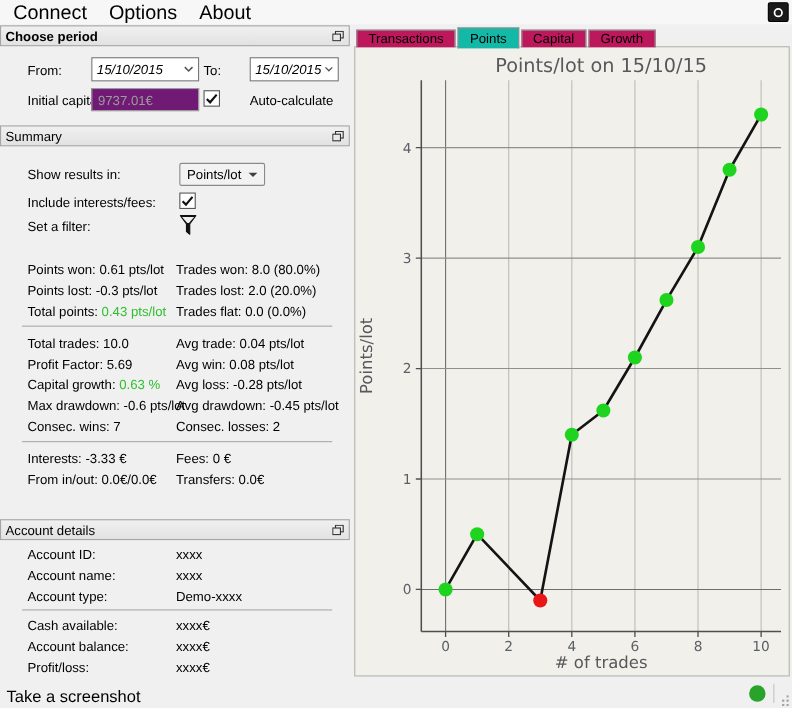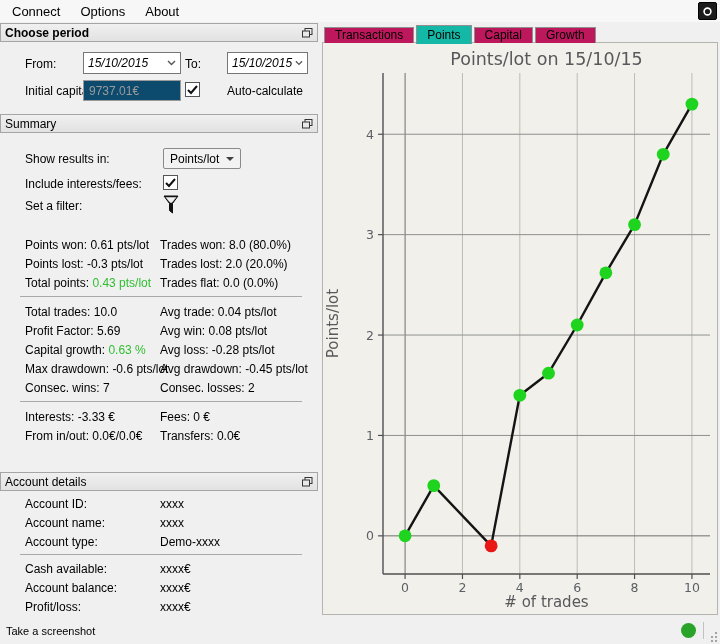--- a/index.html
+++ b/index.html
@@ -2,34 +2,34 @@
 <html><head>
 <meta charset="utf-8">
 <style>
   * { margin:0; padding:0; box-sizing:border-box; }
   html,body { width:720px; height:644px; }
   body { font-family:"Liberation Sans", sans-serif; font-size:12px; color:#000; background:#f0f0f0; }
   .app { position:relative; width:720px; height:644px; background:#f0f0f0; overflow:hidden; }
 
   
   .menubar { position:absolute; left:0; top:0; width:720px; height:22px; background:#f7f7f7; display:flex; align-items:center; }
-  .menu-item { padding:2px 10px; font-size:13px; cursor:default; }
+  .menu-item { padding:2px 10px; font-size:18px; cursor:default; }
   .menu-item:first-child { margin-left:2px; }
   .camera-btn { position:absolute; right:3px; top:2px; width:19px; height:18px; background:#1b1b1b; border:1px solid #000; border-radius:2px; display:flex; align-items:center; justify-content:center; }
 
   
   .section-header { position:absolute; left:0; width:318px; height:19px; background:linear-gradient(#f0f0f0,#e2e2e2); border:1px solid #a5a5a5; display:flex; align-items:center; padding:0 4px; }
   .section-header .title { flex:1; font-size:12px; }
   .float-icon { width:11px; height:10px; display:block; }
 
   .lbl { position:absolute; white-space:nowrap; }
   .combo { position:absolute; background:#fff; border:1px solid #767676; display:flex; align-items:center; padding:0 4px; }
   .combo .val { flex:1; font-size:12px;font-style:italic; }
   .chev { width:9px; height:6px; margin-left:3px; }
-  .text-input { position:absolute; background:#0c4a6e; border:1px solid #9a9a9a; display:flex; align-items:center; padding:0 5px; color:#9b9b9b; }
+  .text-input { position:absolute; background:#701a75; border:1px solid #9a9a9a; display:flex; align-items:center; padding:0 5px; color:#9b9b9b; }
   .checkbox { position:absolute; width:15px; height:15px; background:#fff; border:1px solid #555; display:flex; align-items:center; justify-content:center; }
   .dropdown { position:absolute; background:#f2f2f2; border:1px solid #8a8a8a; border-radius:2px; display:flex; align-items:center; padding:0 6px; }
   .dropdown .arr { width:0; height:0; border-left:4px solid transparent; border-right:4px solid transparent; border-top:4px solid #404040; margin-left:7px; }
 
   .stats { position:absolute; left:25px; width:286px; }
   .stats .row { display:flex; height:19px; line-height:19px; white-space:nowrap; }
   .stats .cell-l { width:135px; }
   .stats .cell-r { flex:1; }
   .green { color:#2fbf2f; }
   .sep { position:absolute; left:20px; width:282px; border-top:1px solid #a9a9a9; }
@@ -40,21 +40,21 @@
 
   
   .tabbar { position:absolute; left:324px; top:24px; height:19px; display:flex; align-items:flex-end; z-index:3; }
   .tab { height:16px; line-height:15px; padding:0 10px; background:#be185d; border:1px solid #909090; border-bottom:none; margin-right:2px; font-size:12px; }
   .tab.active { height:19px; line-height:18px; background:#14b8a6; position:relative; z-index:4; margin-bottom:-1px; }
   .chart-pane { position:absolute; left:322px; top:42px; width:396px; height:573px; background:#f1f0ea; border:1px solid #b5b5af; z-index:1; }
   .chart-pane svg { position:absolute; left:0; top:0; }
 
   
   .statusbar { position:absolute; left:0; top:620px; width:720px; height:24px; background:#f0f0f0; }
-  .status-text { position:absolute; left:6px; top:5px; font-size:11px; }
+  .status-text { position:absolute; left:6px; top:5px; font-size:15px; }
   .status-dot { position:absolute; left:681px; top:623px; width:15px; height:15px; border-radius:50%; background:#29a329; }
   .status-div { position:absolute; left:703px; top:622px; width:1px; height:17px; background:#c2c2c2; }
   .grip { position:absolute; right:2px; bottom:2px; width:10px; height:10px; }
 </style>
 </head>
 <body>
 
 <div class="app">
 
   <div class="menubar">

